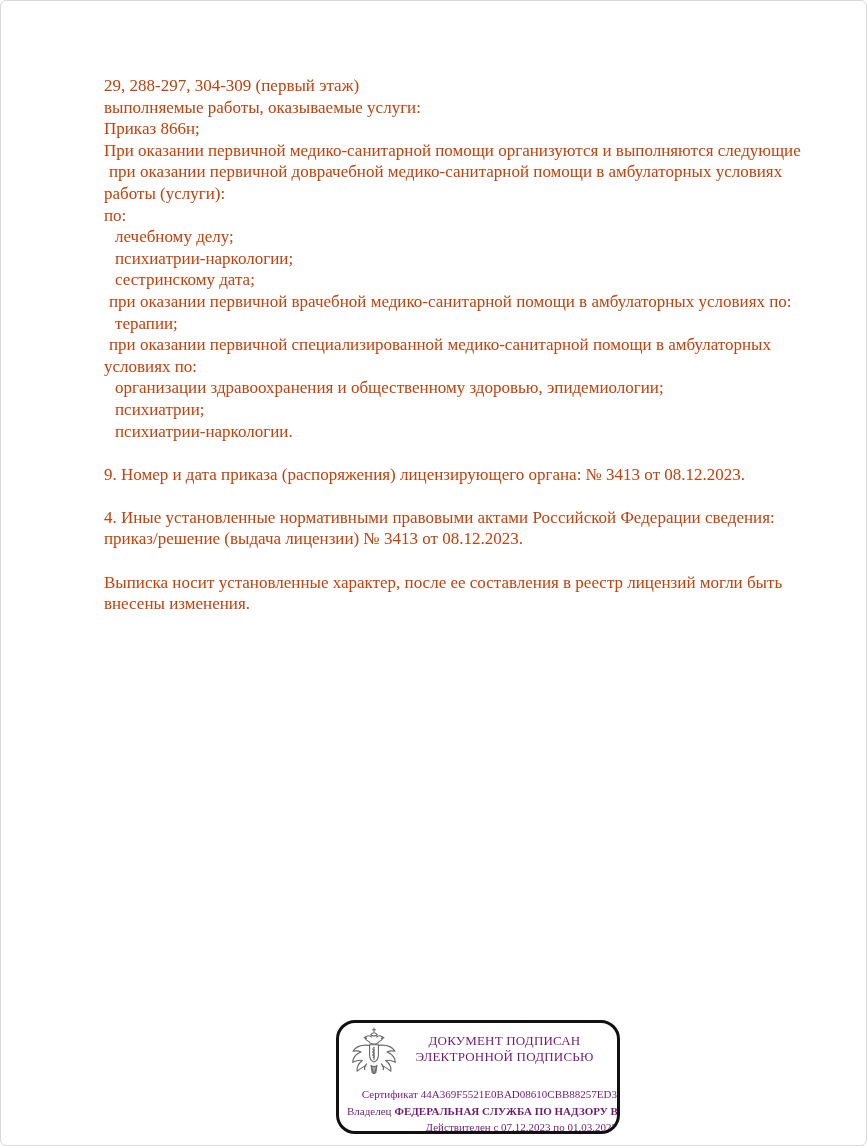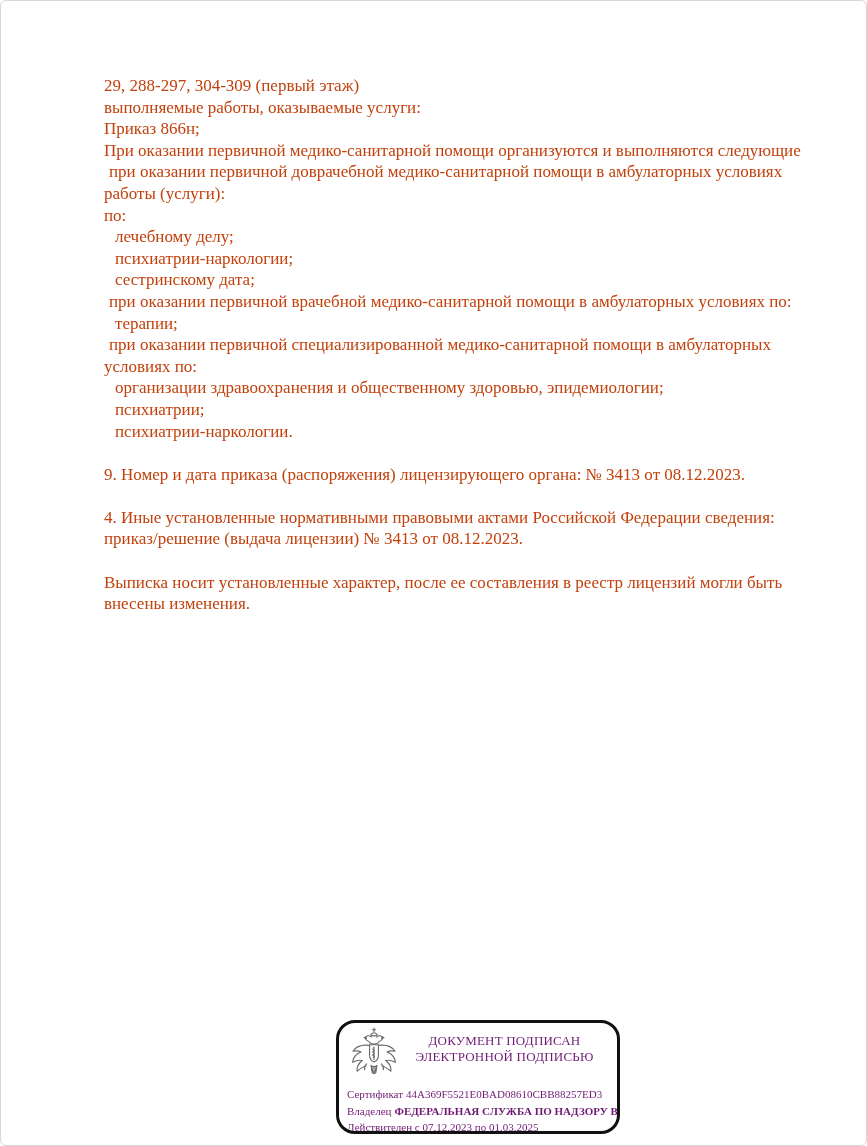--- a/index.html
+++ b/index.html
@@ -69,20 +69,21 @@
     line-height: 15.5px;
     letter-spacing: 0.2px;
     margin-top: 6px;
     padding-right: 6px;
   }
   .stamp-meta {
     margin-top: 2px;
     font-size: 11px;
     line-height: 16.5px;
     white-space: nowrap;
+    text-align: right;
   }
   .stamp-meta .lbl { margin-right: 3px; }
   .stamp-meta b { font-weight: bold; }
 </style>
 </head>
 <body>
 
 <div class="page">
 
   <div class="doc-text" id="doc-lines">

